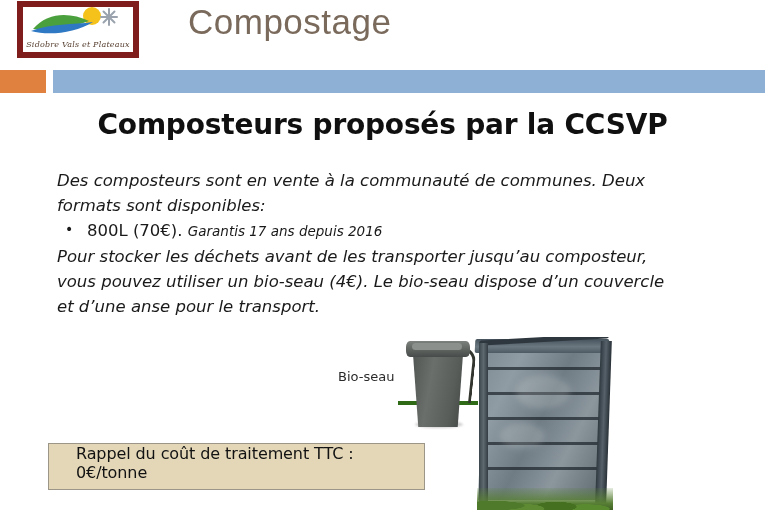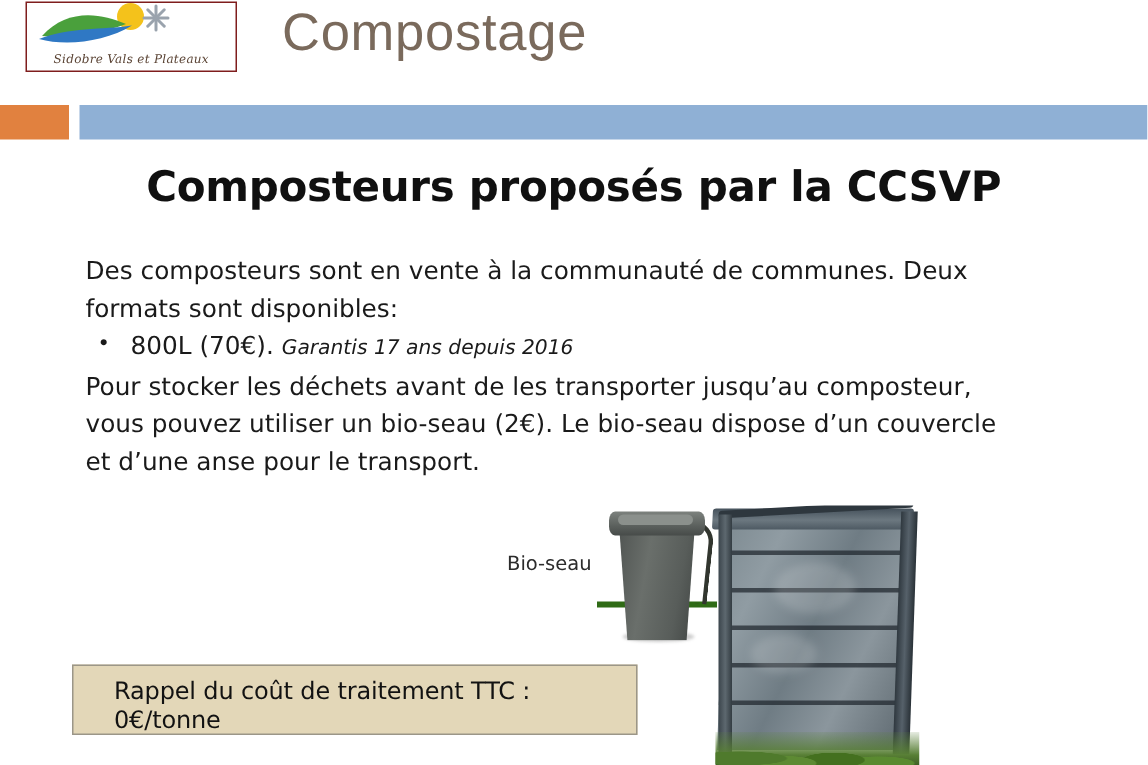--- a/index.html
+++ b/index.html
@@ -22,24 +22,23 @@
     background: #ffffff;
   }
 
   
   .logo-box {
     position: absolute;
     left: 17px;
     top: 1px;
     width: 110px;
     height: 45px;
-    border: 1px solid #7f1d1d;
+    border: 6px solid #7f1d1d;
     background: #ffffff;
     overflow: hidden;
-    padding-left: 29px;
   }
   .logo-art {
     position: absolute;
     left: 0; top: 0;
     width: 110px;
     height: 30px;
     overflow: hidden;
   }
   .logo-caption {
     position: absolute;
@@ -100,21 +99,21 @@
   .body-copy {
     position: absolute;
     left: 57px;
     top: 168px;
     width: 625px;
     font-size: 16.5px;
     line-height: 25px;
     color: #1a1a1a;
     font-family: "DejaVu Sans", sans-serif;
   }
-  .body-copy p { margin: 0; }
+  .body-copy p { margin: 0; font-style: italic; }
 
   ul.formats {
     list-style: none;
     margin: 0;
     padding: 0;
   }
   ul.formats li {
     position: relative;
     padding-left: 30px;
     line-height: 25px;
@@ -294,21 +293,21 @@
   .callout {
     position: absolute;
     left: 48px;
     top: 443px;
     width: 377px;
     height: 47px;
     background: #e3d7b8;
     border: 1px solid #9b9688;
     box-sizing: border-box;
     display: flex;
-    align-items: flex-end;
+    align-items: flex-start;
   }
   .callout-text {
     padding-left: 27px;
     font-size: 16px;
     color: #121212;
     font-family: "DejaVu Sans", sans-serif;
     letter-spacing: -.1px;
   }
 </style>
 </head>
@@ -341,21 +340,21 @@
   <div class="section-title">Composteurs proposés par la CCSVP</div>
 
   <div class="body-copy">
     <p>Des composteurs sont en vente à la communauté de communes. Deux formats sont disponibles:</p>
     <ul class="formats">
       <li>
         <span>800L (70€).</span>
         <span class="note">Garantis 17 ans depuis 2016</span>
       </li>
     </ul>
-    <p>Pour stocker les déchets avant de les transporter jusqu’au composteur, vous pouvez utiliser un bio-seau (2€). Le bio-seau dispose d’un couvercle et d’une anse pour le transport.</p>
+    <p>Pour stocker les déchets avant de les transporter jusqu’au composteur, vous pouvez utiliser un bio-seau (4€). Le bio-seau dispose d’un couvercle et d’une anse pour le transport.</p>
   </div>
 
   <div class="bioseau-label">Bio-seau</div>
   <div class="green-line"></div>
 
   <div class="bioseau">
     <div class="bs-shadow"></div>
     <div class="bs-body"></div>
     <div class="bs-handle"></div>
     <div class="bs-lid"></div>

